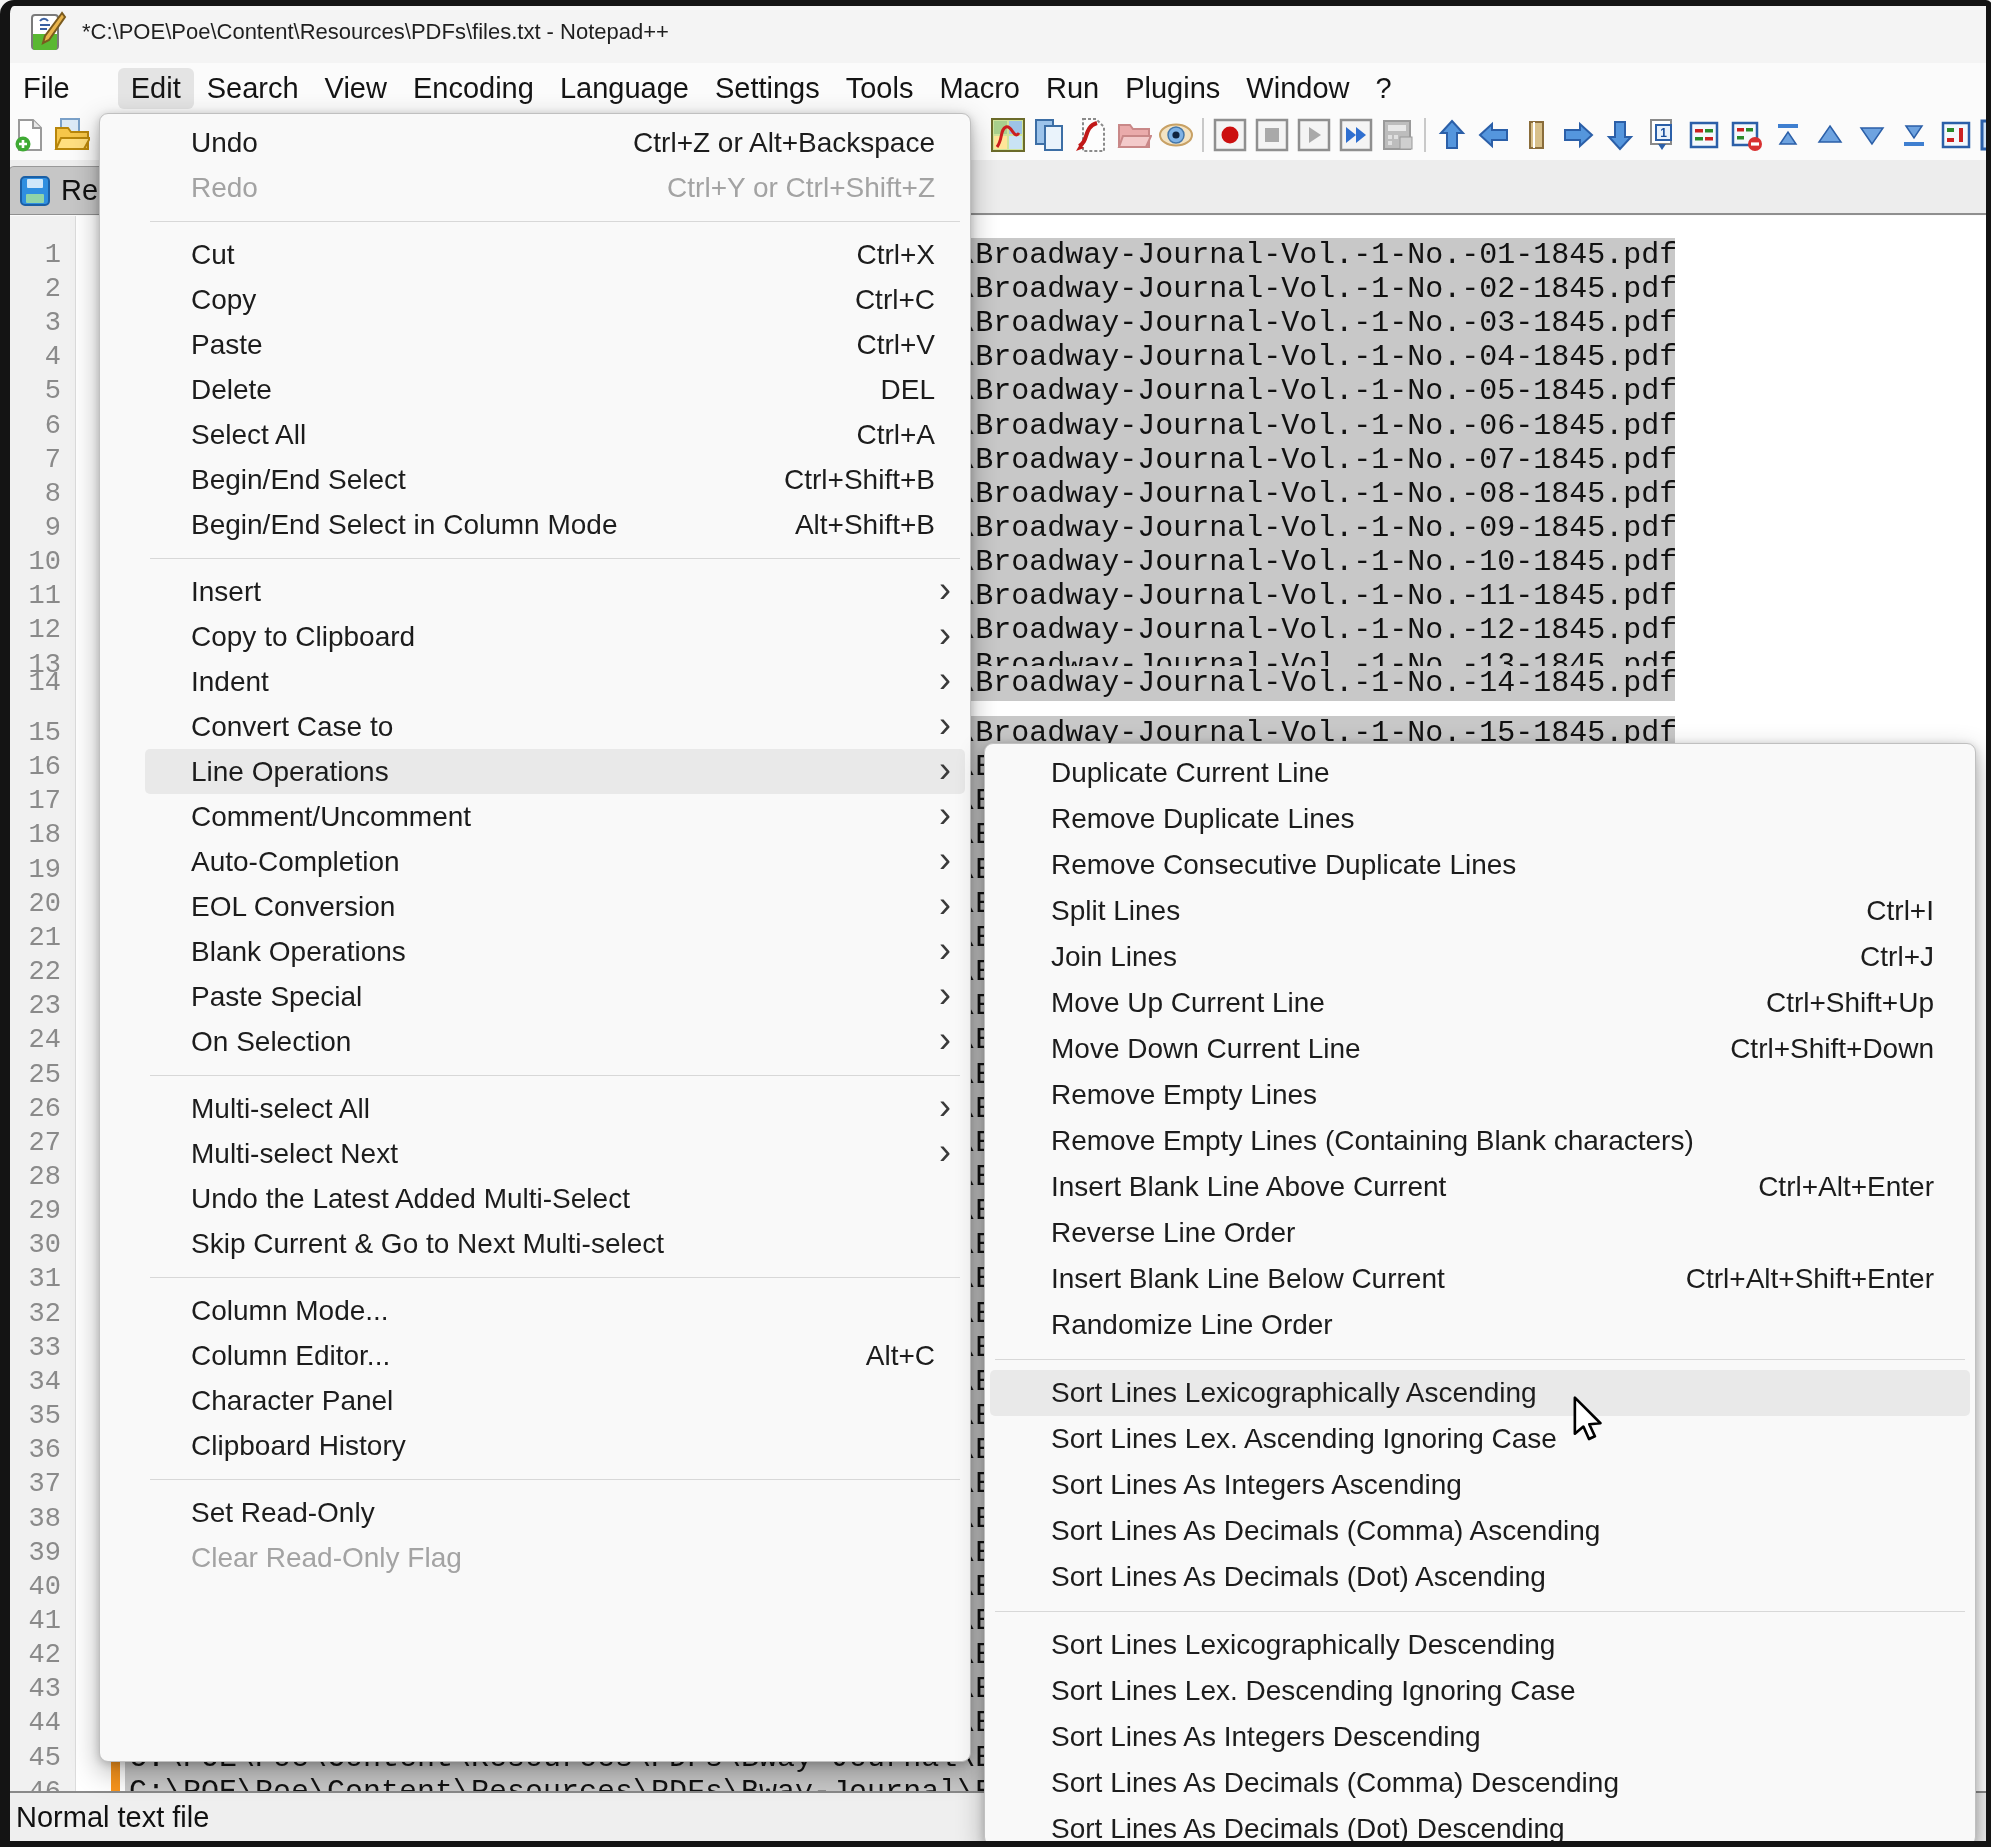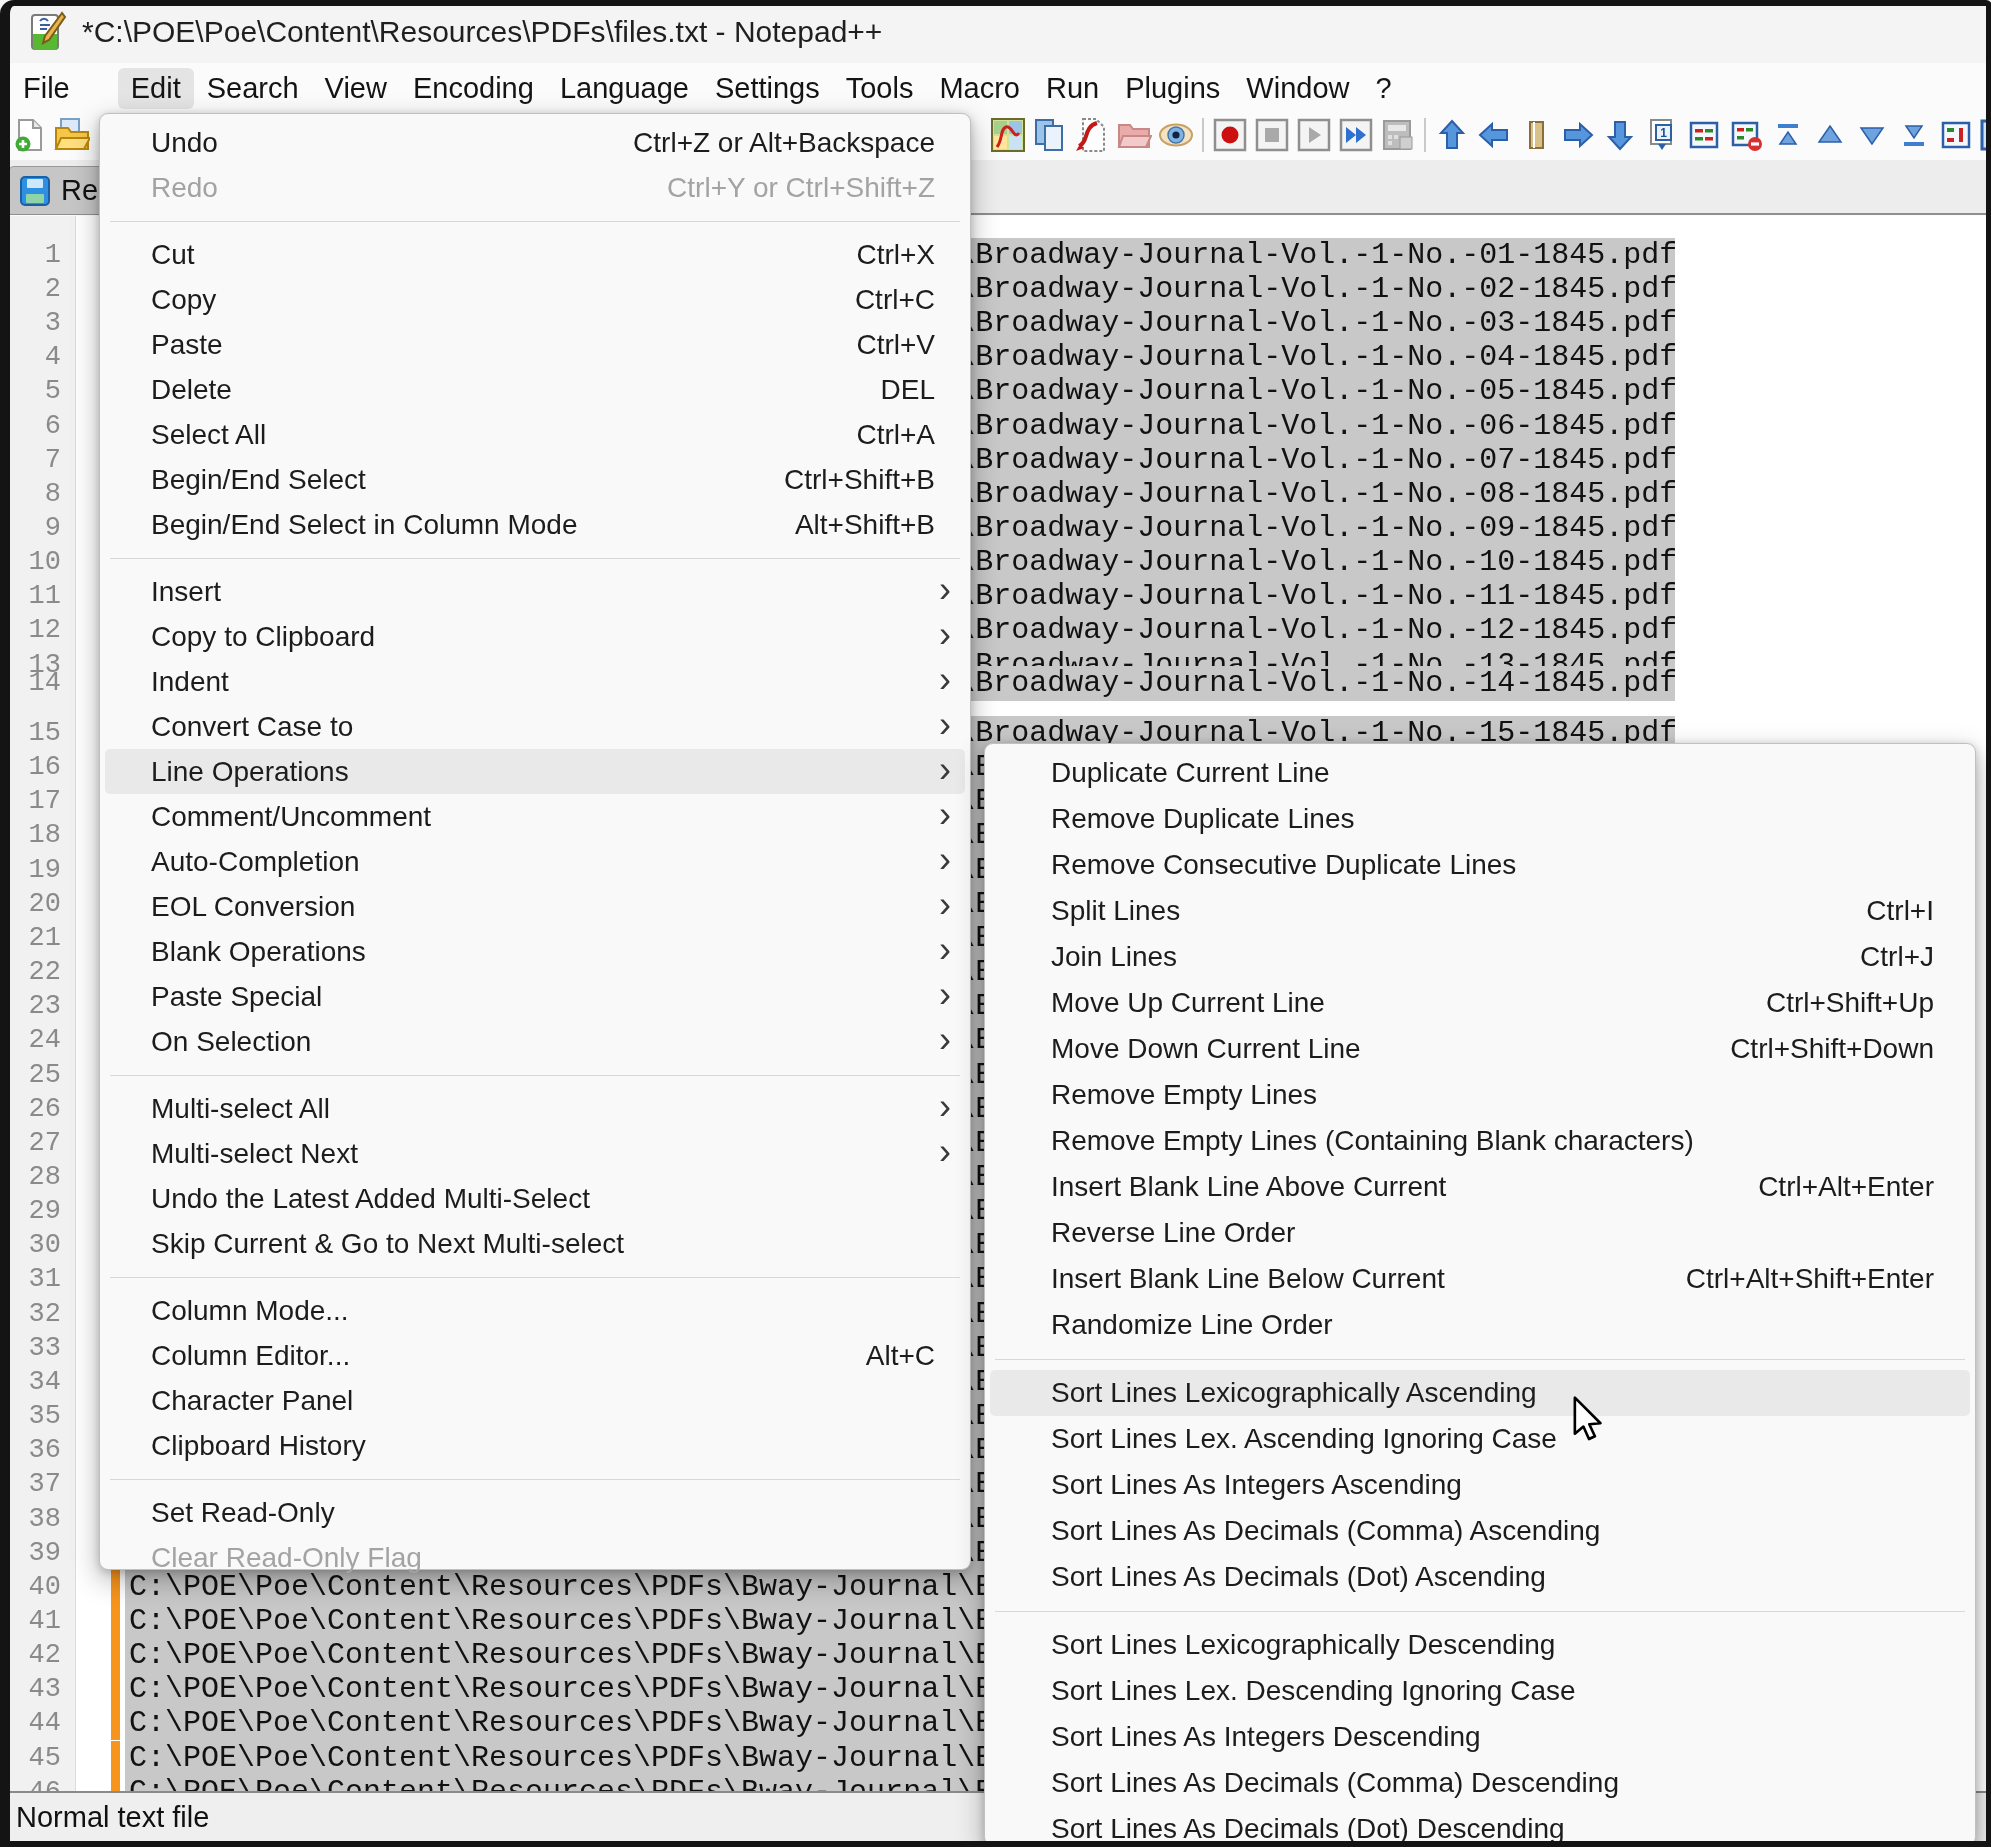--- a/index.html
+++ b/index.html
@@ -3,21 +3,21 @@
 <meta charset="utf-8">
 <style>
   html,body{margin:0;padding:0;background:#000;}
   .window{position:relative;width:1992px;height:1847px;background:#fbfbfb;overflow:hidden;
           font-family:"Liberation Sans",sans-serif;}
   .frame{position:absolute;inset:0;border:6px solid #141414;border-left-width:10px;border-top-width:6px;
          border-radius:14px 6px 0 0;pointer-events:none;z-index:60;}
   
   .titlebar{position:absolute;left:0;top:0;width:100%;height:63px;background:#f4f4f4;
             display:flex;align-items:center;gap:14px;padding-left:28px;box-sizing:border-box;z-index:2;}
-  .title-text{font-size:30px;color:#1f1f1f;white-space:nowrap;}
+  .title-text{font-size:22px;color:#1f1f1f;white-space:nowrap;}
   
   .menubar{position:absolute;left:0;top:63px;width:100%;height:50px;background:#fbfbfb;
            display:flex;align-items:center;padding-left:10px;box-sizing:border-box;z-index:2;}
   .mbitem{font-size:29px;color:#141414;padding:4px 13px;border-radius:6px;white-space:nowrap;}
   .mbitem.active{background:#e4e4e4;margin-left:35px;}
   
   .toolbar{position:absolute;left:0;top:113px;width:100%;height:48px;background:#fbfbfb;z-index:2;}
   .tbleft{position:absolute;left:12px;top:4px;display:flex;gap:6px;}
   .tbright{position:absolute;left:990px;top:4px;display:flex;gap:6px;align-items:center;}
   .tbicon{width:36px;height:36px;display:inline-block;}
@@ -42,21 +42,21 @@
         color:#111;white-space:pre;overflow:hidden;padding-left:4px;box-sizing:border-box;}
   
   .statusbar{position:absolute;left:0;top:1791px;width:100%;height:50px;background:#efefef;
              border-top:2px solid #8a8a8a;box-sizing:border-box;z-index:2;
              display:flex;align-items:center;padding-left:16px;}
   .status-text{font-size:29px;color:#111;}
   
   .popup{position:absolute;background:#f9f9f9;border:1px solid #c0c0c0;border-radius:9px;
          box-shadow:0 10px 28px rgba(0,0,0,.30), 0 2px 8px rgba(0,0,0,.18);
          padding:6px 0;box-sizing:border-box;}
-  #edit-menu{left:99px;top:113px;width:872px;height:1457px;z-index:20;}
+  #edit-menu{left:99px;top:113px;width:872px;height:1649px;z-index:20;padding-left:40px;}
   #lineops-menu{left:984px;top:743px;width:992px;height:1103px;z-index:30;}
   .mrow{position:relative;display:flex;align-items:center;margin:0 5px;border-radius:5px;
         font-size:28px;color:#1c1c1c;}
   #edit-menu .mrow{height:45px;padding:0 30px 0 46px;}
   #lineops-menu .mrow{height:46px;padding:0 36px 0 61px;}
   .mrow.hl{background:#e9e9e9;}
   .mrow.dis{color:#a3a3a3;}
   .ml{white-space:nowrap;}
   .msc{margin-left:auto;white-space:nowrap;}
   .marr{position:absolute;right:14px;top:50%;transform:translateY(-54%);font-size:36px;color:#3a3a3a;}

